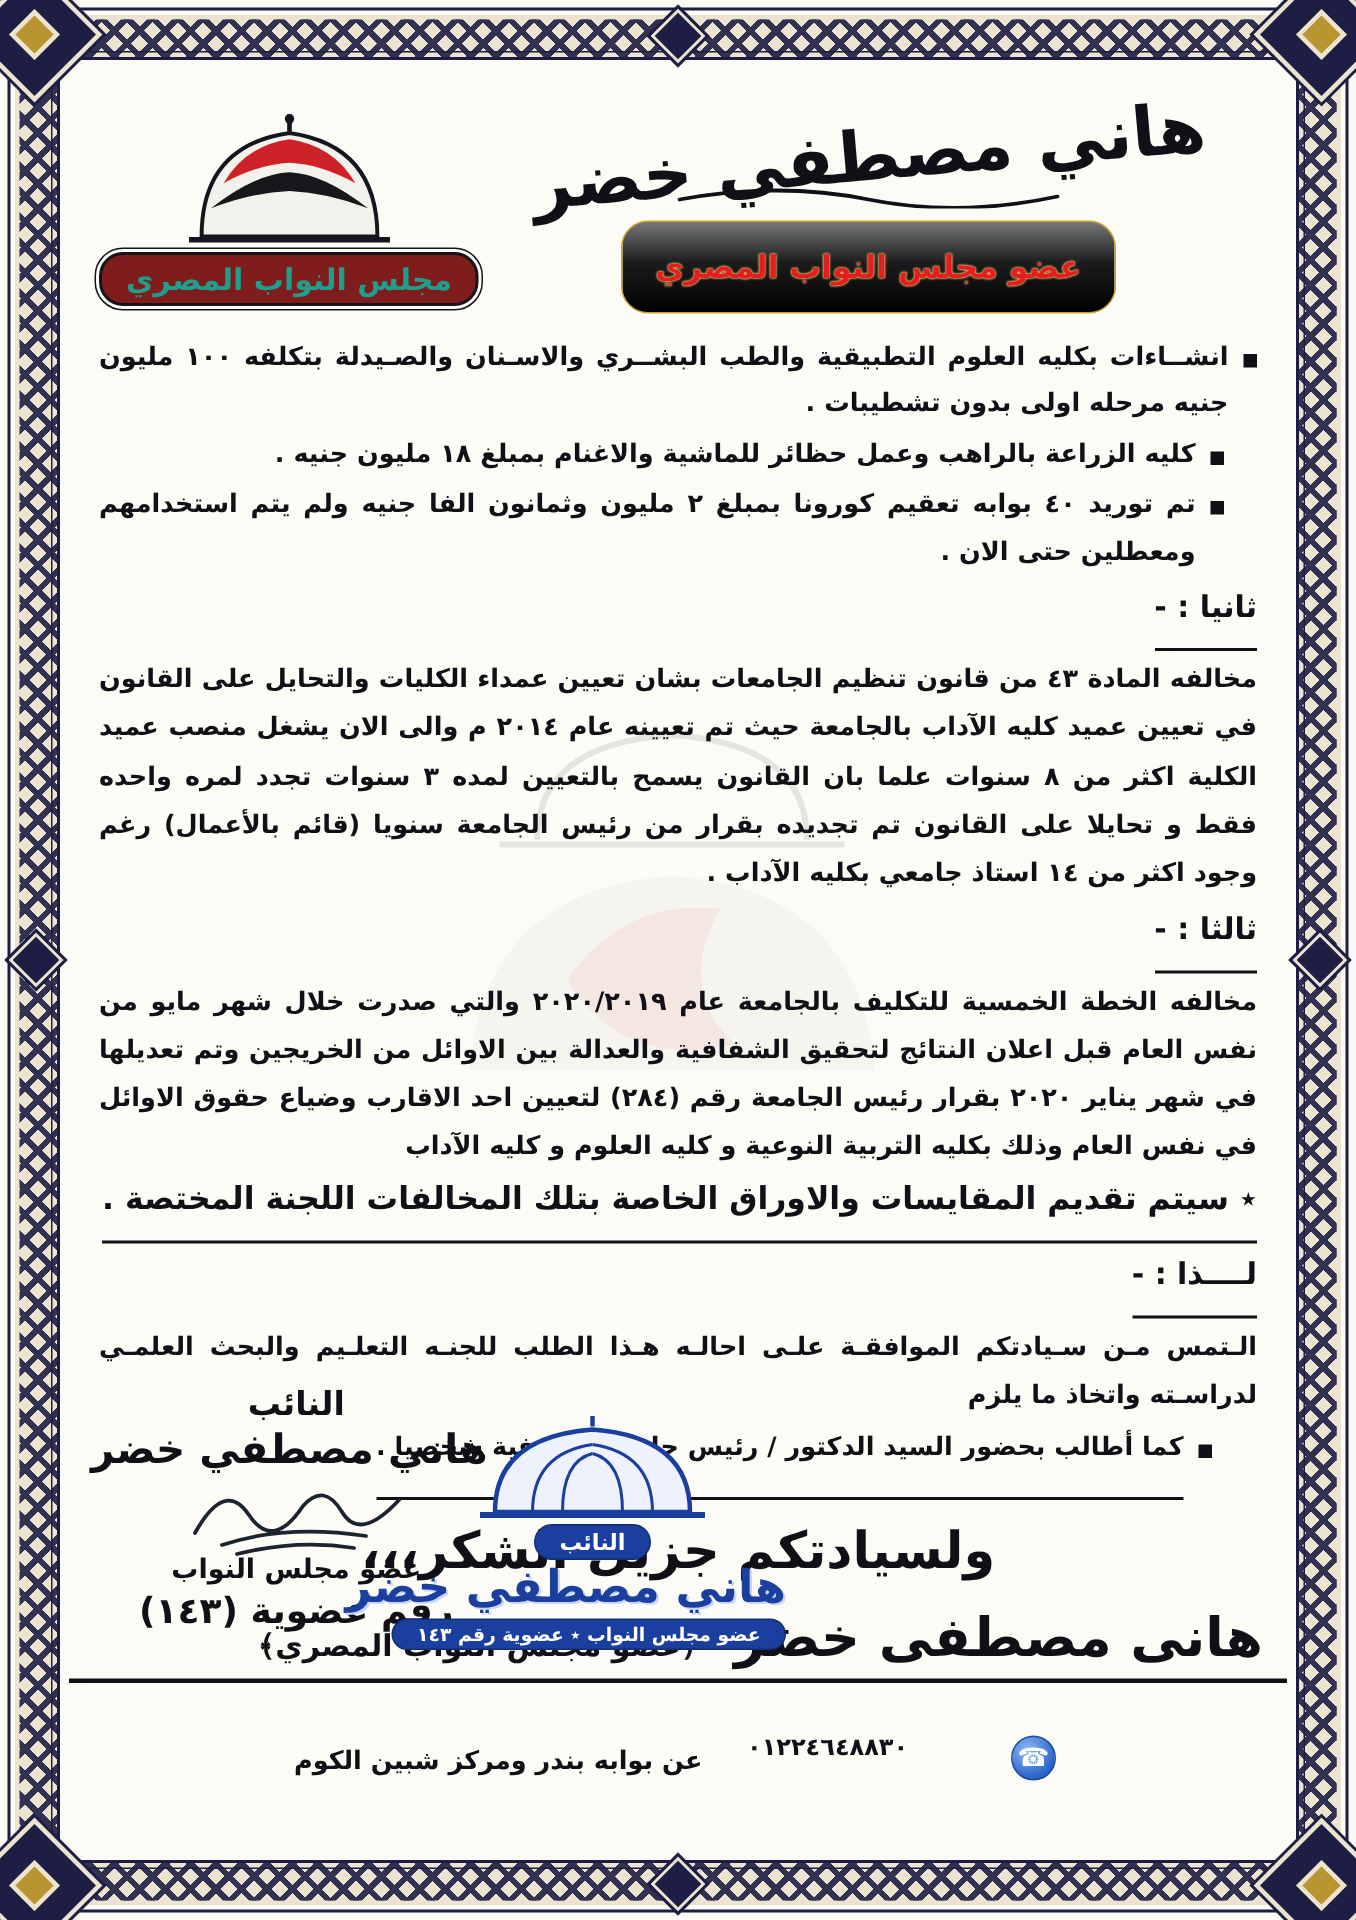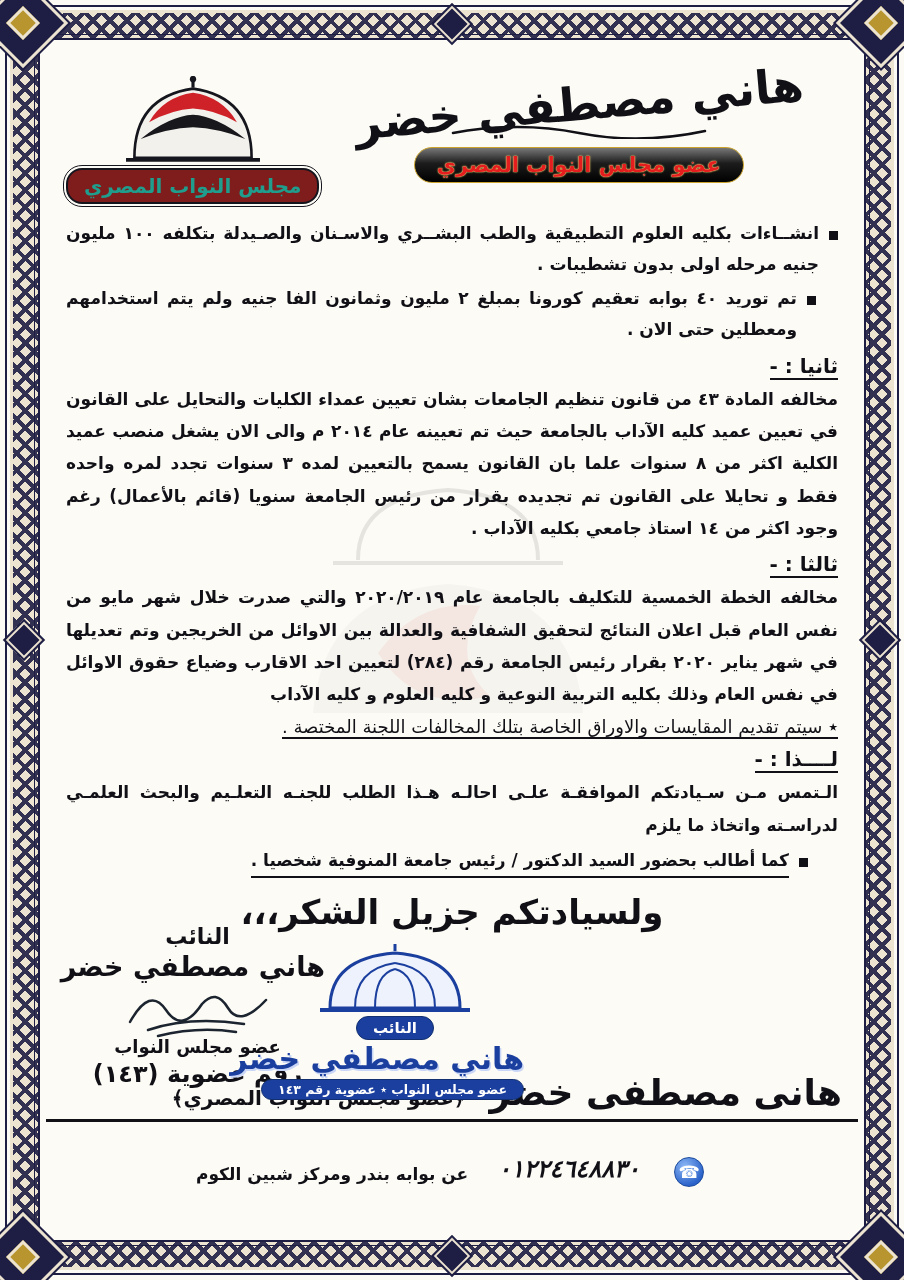--- a/index.html
+++ b/index.html
@@ -30,37 +30,37 @@
   .watermark { position:absolute; top:468px; left:228px; width:440px; height:280px; z-index:3; opacity:.13; pointer-events:none; }
 
   
   .content { position:absolute; inset:40px; padding:10px 26px 6px; z-index:4; direction:rtl; }
 
   .header { display:flex; align-items:flex-start; margin-top:22px; margin-bottom:14px; }
   .head-sig { flex:1.2; display:flex; flex-direction:column; align-items:center; padding-top:6px; }
   .callig { font-size:46px; font-weight:700; line-height:1.15; transform:rotate(-5deg); letter-spacing:1px; }
   .flourish { margin-top:-6px; }
   .banner { margin-top:8px; display:inline-block; background:linear-gradient(180deg,#777 0%,#1c1c1c 45%,#000 100%);
-    color:#e41e1e; border-radius:18px; padding:5px 22px; font-weight:700; font-size:21px;
+    color:#e41e1e; border-radius:18px; padding:18px 22px; font-weight:700; font-size:21px;
     text-shadow:0 0 2px #ffd34d, 0 0 1px #ffffff; border:1.5px solid #caa22c; }
   .head-logo { flex:0 0 220px; display:flex; flex-direction:column; align-items:center; padding-top:2px; }
   .logo-box { margin-top:4px; border:2.5px solid #15151d; border-radius:16px; outline:1.5px solid #15151d; outline-offset:2.5px;
     padding:4px 16px; color:#1f9e8e; font-size:20px; font-weight:700; background:#7f1d1d; white-space:nowrap; }
 
   .flow { position:relative; }
   .bullet-row { display:flex; gap:10px; align-items:flex-start; margin:2px 0; }
   .sq { flex:0 0 9px; height:9px; background:#101016; margin-top:13px; }
   .btxt { font-size:17px; font-weight:700; line-height:1.85; text-align:justify; }
   .indent { margin-right:22px; }
   .req-row { margin-right:30px; margin-top:4px; }
   .sec { margin:8px 0 3px; font-size:20px; font-weight:800; }
-  .u { border-bottom:2.5px solid #101016; padding-bottom:0; display:inline-block; }
+  .u { border-bottom:2.5px solid #101016; padding-bottom:16px; display:inline-block; }
   .para { font-size:17px; font-weight:700; line-height:1.9; text-align:justify; margin:2px 0 4px; }
   .note { margin:6px 0 2px; }
-  .note .u { font-size:18px; font-weight:400; }
+  .note .u { font-size:21px; font-weight:700; }
   .thanks { text-align:center; font-size:34px; font-weight:800; margin-top:14px; letter-spacing:1px; }
 
   
   .sign-block { position:absolute; left:30px; bottom:152px; width:255px; text-align:center; z-index:6; }
   .sign-title { font-size:22px; font-weight:800; }
   .sign-name { font-size:27px; font-weight:800; margin-top:2px; white-space:nowrap; }
   .scribble { margin:-2px 0 -10px; }
   .sign-role { font-size:18px; font-weight:800; }
   .sign-num { font-size:24px; font-weight:800; margin-top:3px; }
 
@@ -70,21 +70,21 @@
   .stamp-name { font-size:30px; font-weight:800; color:#1b3f9e; text-shadow:1.5px 1.5px 0 #c9d6f5; margin-top:1px; white-space:nowrap; }
   .r2 { font-size:12.5px; margin-top:3px; white-space:nowrap; }
 
   .footer-names { position:absolute; left:6px; right:6px; bottom:118px; display:flex; direction:rtl; align-items:baseline; gap:24px;
     border-bottom:3px solid #101016; padding:0 16px 6px 0; z-index:5; }
   .f-name { font-size:36px; font-weight:800; white-space:nowrap; }
   .f-role { font-size:20px; font-weight:800; white-space:nowrap; }
 
   .footer-contact { position:absolute; left:6px; right:6px; bottom:44px; height:44px; direction:ltr; z-index:5; }
   .f-district { position:absolute; left:150px; top:12px; font-size:17px; font-weight:700; }
-  .f-phone { position:absolute; left:452px; top:3px; font-size:24px; font-weight:800; letter-spacing:3px;font-style:italic; }
+  .f-phone { position:absolute; left:452px; top:3px; font-size:16px; font-weight:800; letter-spacing:3px; }
   .phone-icon { position:absolute; left:628px; top:5px; width:30px; height:30px; border-radius:50%;
     background:radial-gradient(circle at 35% 30%, #8db8f5, #2a62c9 72%); color:#fff; display:flex; align-items:center; justify-content:center;
     font-size:17px; border:1px solid #1d4c9e; }
 </style>
 </head>
 <body>
 
 <div class="page">
 
   <div class="band"></div>
@@ -130,20 +130,24 @@
         </svg>
         <div class="logo-box">مجلس النواب المصري</div>
       </div>
     </div>
 
     <div class="flow">
 
       <div class="bullet-row">
         <span class="sq"></span>
         <p class="btxt">انشــاءات بكليه العلوم التطبيقية والطب البشــري والاسـنان والصـيدلة بتكلفه ١٠٠ مليون جنيه مرحله اولى بدون تشطيبات .</p>
+      </div>
+      <div class="bullet-row indent">
+        <span class="sq"></span>
+        <p class="btxt">كليه الزراعة بالراهب وعمل حظائر للماشية والاغنام بمبلغ ١٨ مليون جنيه .</p>
       </div>
       <div class="bullet-row indent">
         <span class="sq"></span>
         <p class="btxt">تم توريد ٤٠ بوابه تعقيم كورونا بمبلغ ٢ مليون وثمانون الفا جنيه ولم يتم استخدامهم ومعطلين حتى الان .</p>
       </div>
 
       <div class="sec">
         <span class="u">ثانيا : -</span>
       </div>
       <p class="para">مخالفه المادة ٤٣ من قانون تنظيم الجامعات بشان تعيين عمداء الكليات والتحايل على القانون في تعيين عميد كليه الآداب بالجامعة حيث تم تعيينه عام ٢٠١٤ م والى الان يشغل منصب عميد الكلية اكثر من ٨ سنوات علما بان القانون يسمح بالتعيين لمده ٣ سنوات تجدد لمره واحده فقط و تحايلا على القانون تم تجديده بقرار من رئيس الجامعة سنويا (قائم بالأعمال) رغم وجود اكثر من ١٤ استاذ جامعي بكليه الآداب .</p>

